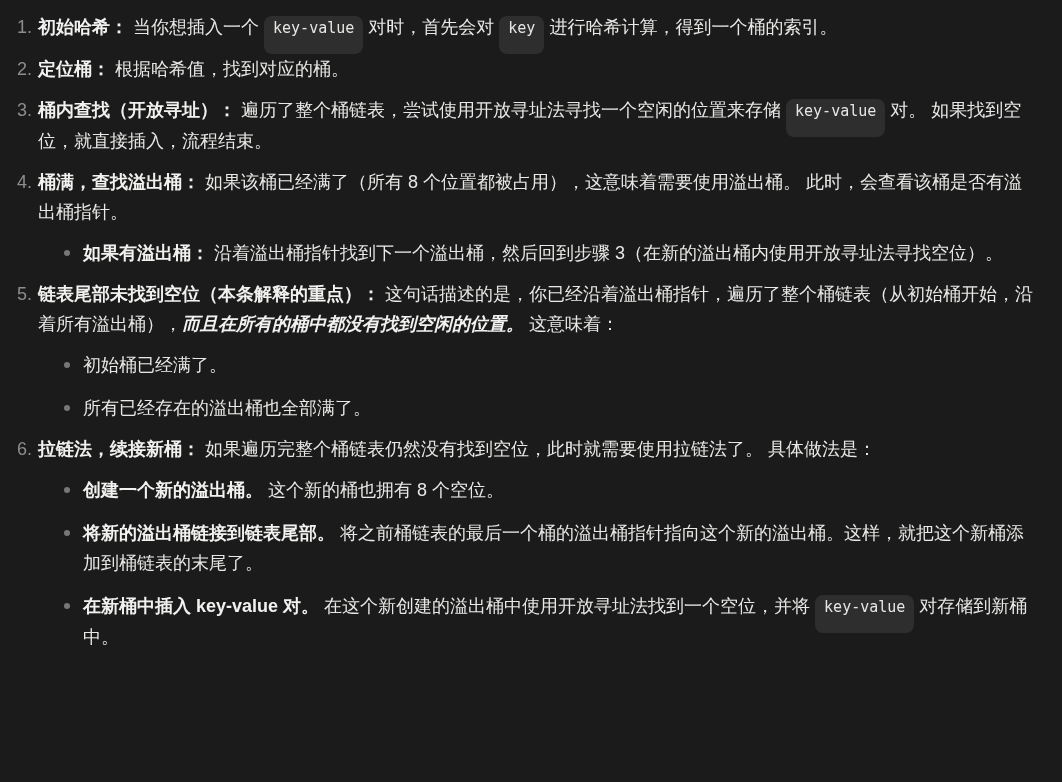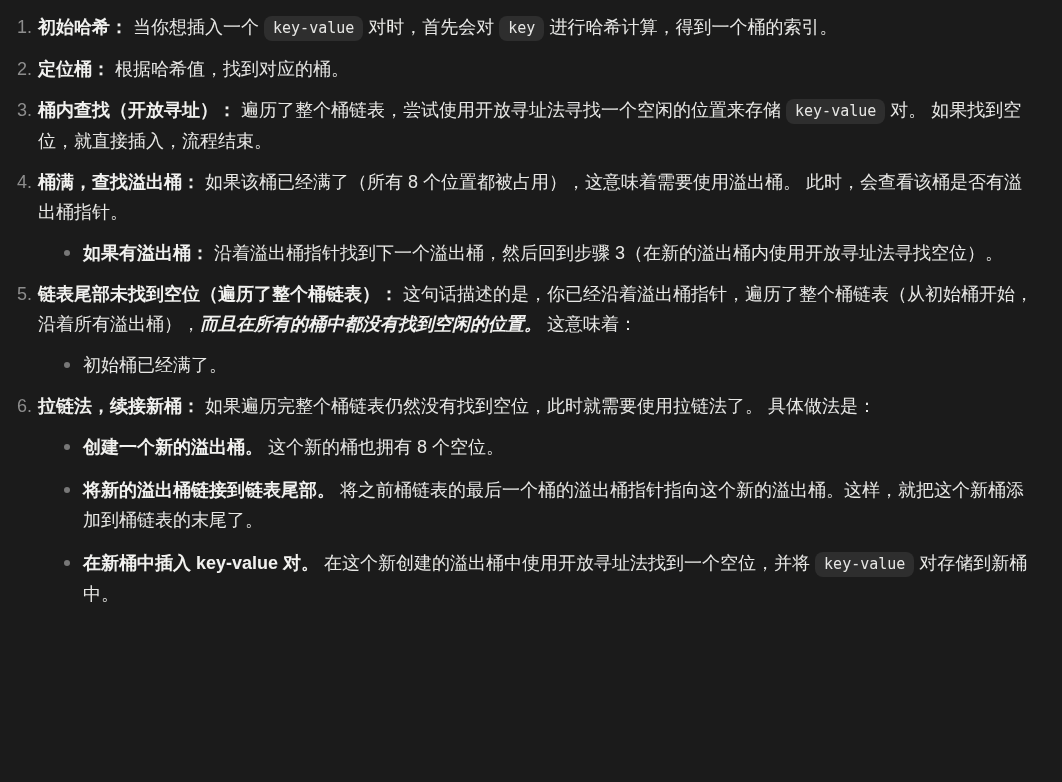--- a/index.html
+++ b/index.html
@@ -33,21 +33,21 @@
   }
   .li-body{flex:1 1 auto; min-width:0;}
   .seg-bold{font-weight:700;color:#f1f1ef;margin-top:38px;}
   .seg-bolditalic{font-weight:700;font-style:italic;color:#f1f1ef;}
   .seg-code{
     font-family:"DejaVu Sans Mono","Liberation Mono",monospace;
     font-size:15px;
     background:var(--code-bg);
     color:var(--code-text);
     border-radius:8px;
-    padding:3px 9px 4px 9px;
+    padding:3px 9px 17px 9px;
     white-space:nowrap;
   }
   ul.subs{list-style:none;margin-top:11px;}
   ul.subs>li{
     position:relative;
     padding-left:45px;
     margin-bottom:13px;
   }
   ul.subs>li:last-child{margin-bottom:0;}
   .dot{
@@ -76,22 +76,23 @@
         <div class="li-body"><span class="seg-bold">桶内查找（开放寻址）：</span><span class="seg-text"> 遍历了整个桶链表，尝试使用开放寻址法寻找一个空闲的位置来存储 </span><code class="seg-code">key-value</code><span class="seg-text"> 对。 如果找到空位，就直接插入，流程结束。</span></div>
       </li>
       <li>
         <span class="num">4.</span>
         <div class="li-body"><span class="seg-bold">桶满，查找溢出桶：</span><span class="seg-text"> 如果该桶已经满了（所有 8 个位置都被占用），这意味着需要使用溢出桶。 此时，会查看该桶是否有溢出桶指针。</span><ul class="subs">
             <li><span class="dot"></span><span class="seg-bold">如果有溢出桶：</span><span class="seg-text"> 沿着溢出桶指针找到下一个溢出桶，然后回到步骤 3（在新的溢出桶内使用开放寻址法寻找空位）。</span></li>
           </ul></div>
       </li>
       <li>
         <span class="num">5.</span>
-        <div class="li-body"><span class="seg-bold">链表尾部未找到空位（遍历了整个桶链表）：</span><span class="seg-text"> 这句话描述的是，你已经沿着溢出桶指针，遍历了整个桶链表（从初始桶开始，沿着所有溢出桶），</span><span class="seg-bolditalic">而且在所有的桶中都没有找到空闲的位置。</span><span class="seg-text"> 这意味着：</span><ul class="subs">
+        <div class="li-body"><span class="seg-bold">链表尾部未找到空位（本条解释的重点）：</span><span class="seg-text"> 这句话描述的是，你已经沿着溢出桶指针，遍历了整个桶链表（从初始桶开始，沿着所有溢出桶），</span><span class="seg-bolditalic">而且在所有的桶中都没有找到空闲的位置。</span><span class="seg-text"> 这意味着：</span><ul class="subs">
             <li><span class="dot"></span><span class="seg-text">初始桶已经满了。</span></li>
+            <li><span class="dot"></span><span class="seg-text">所有已经存在的溢出桶也全部满了。</span></li>
           </ul></div>
       </li>
       <li>
         <span class="num">6.</span>
         <div class="li-body"><span class="seg-bold">拉链法，续接新桶：</span><span class="seg-text"> 如果遍历完整个桶链表仍然没有找到空位，此时就需要使用拉链法了。 具体做法是：</span><ul class="subs">
             <li><span class="dot"></span><span class="seg-bold">创建一个新的溢出桶。</span><span class="seg-text"> 这个新的桶也拥有 8 个空位。</span></li>
             <li><span class="dot"></span><span class="seg-bold">将新的溢出桶链接到链表尾部。</span><span class="seg-text"> 将之前桶链表的最后一个桶的溢出桶指针指向这个新的溢出桶。这样，就把这个新桶添加到桶链表的末尾了。</span></li>
             <li><span class="dot"></span><span class="seg-bold">在新桶中插入 key-value 对。</span><span class="seg-text"> 在这个新创建的溢出桶中使用开放寻址法找到一个空位，并将 </span><code class="seg-code">key-value</code><span class="seg-text"> 对存储到新桶中。</span></li>
           </ul></div>
       </li>

